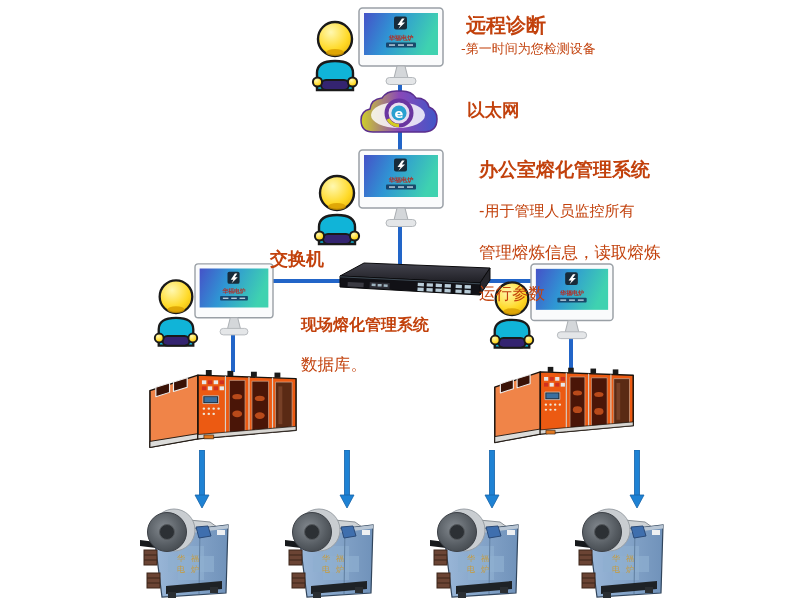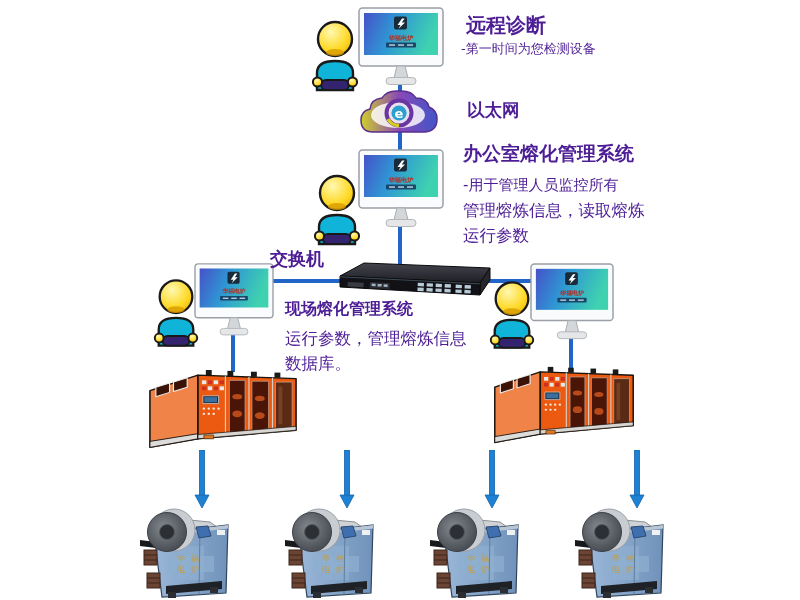--- a/index.html
+++ b/index.html
@@ -1,21 +1,21 @@
 <!DOCTYPE html>
 <html><head>
 <meta charset="utf-8">
 <style>
   html,body{margin:0;padding:0;background:#fff;}
   #stage{position:relative;width:800px;height:600px;background:#fff;overflow:hidden;
-         font-family:"DejaVu Sans","Liberation Sans",sans-serif;color:#4c1d95;}
+         font-family:"DejaVu Sans","Liberation Sans",sans-serif;color:#c2410c;}
   .abs{position:absolute;}
   .lbl{position:absolute;white-space:nowrap;line-height:1.15;}
   .title{font-weight:bold;}
-  .block p{margin:0;white-space:nowrap;}
+  .block p{margin:16px;white-space:nowrap;}
   #lines{position:absolute;left:0;top:0;z-index:1;}
   .comp{z-index:2;}
   .person{z-index:3;}
   .txt{z-index:4;}
 </style>
 </head>
 <body>
 
 <div id="stage">
 
@@ -241,21 +241,20 @@
     </svg>
   <svg class="abs comp" style="left:528px;top:262px" width="88" height="82">
       <use href="#sym-monitor"></use>
     </svg>
   <svg class="abs person" style="left:488px;top:280px" width="48" height="70">
       <use href="#sym-person"></use>
     </svg>
 
   <div class="abs block txt" style="left:285px;top:299px">
     <p class="title" style="font-size:16px;margin-bottom:6px">现场熔化管理系统</p>
-    <p style="font-size:16.5px;line-height:25px">运行参数，管理熔炼信息</p>
     <p style="font-size:16.5px;line-height:25px">数据库。</p>
   </div>
 
   <svg class="abs comp" style="left:147px;top:364px" width="152" height="86" preserveAspectRatio="none" viewBox="0 0 155 100">
       <use href="#sym-cabinet"></use>
     </svg>
   <svg class="abs comp" style="left:492px;top:361px" width="144" height="84" preserveAspectRatio="none" viewBox="0 0 155 100">
       <use href="#sym-cabinet"></use>
     </svg>
 

